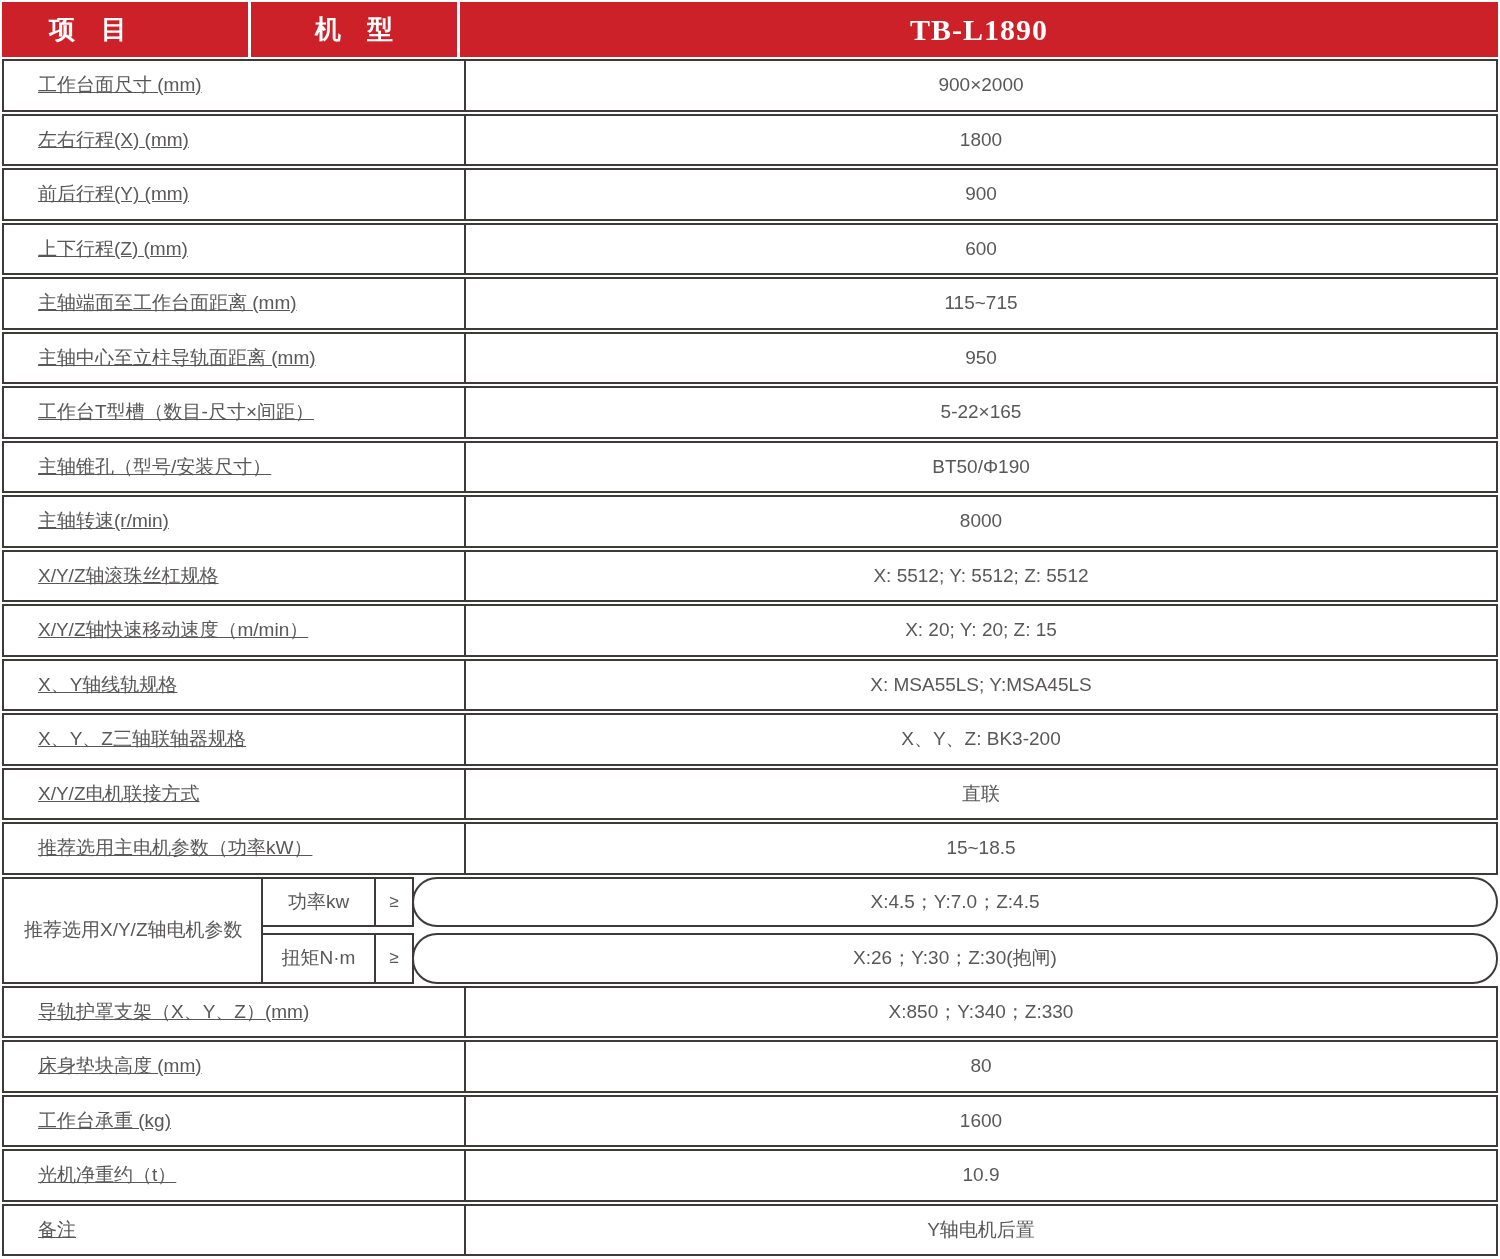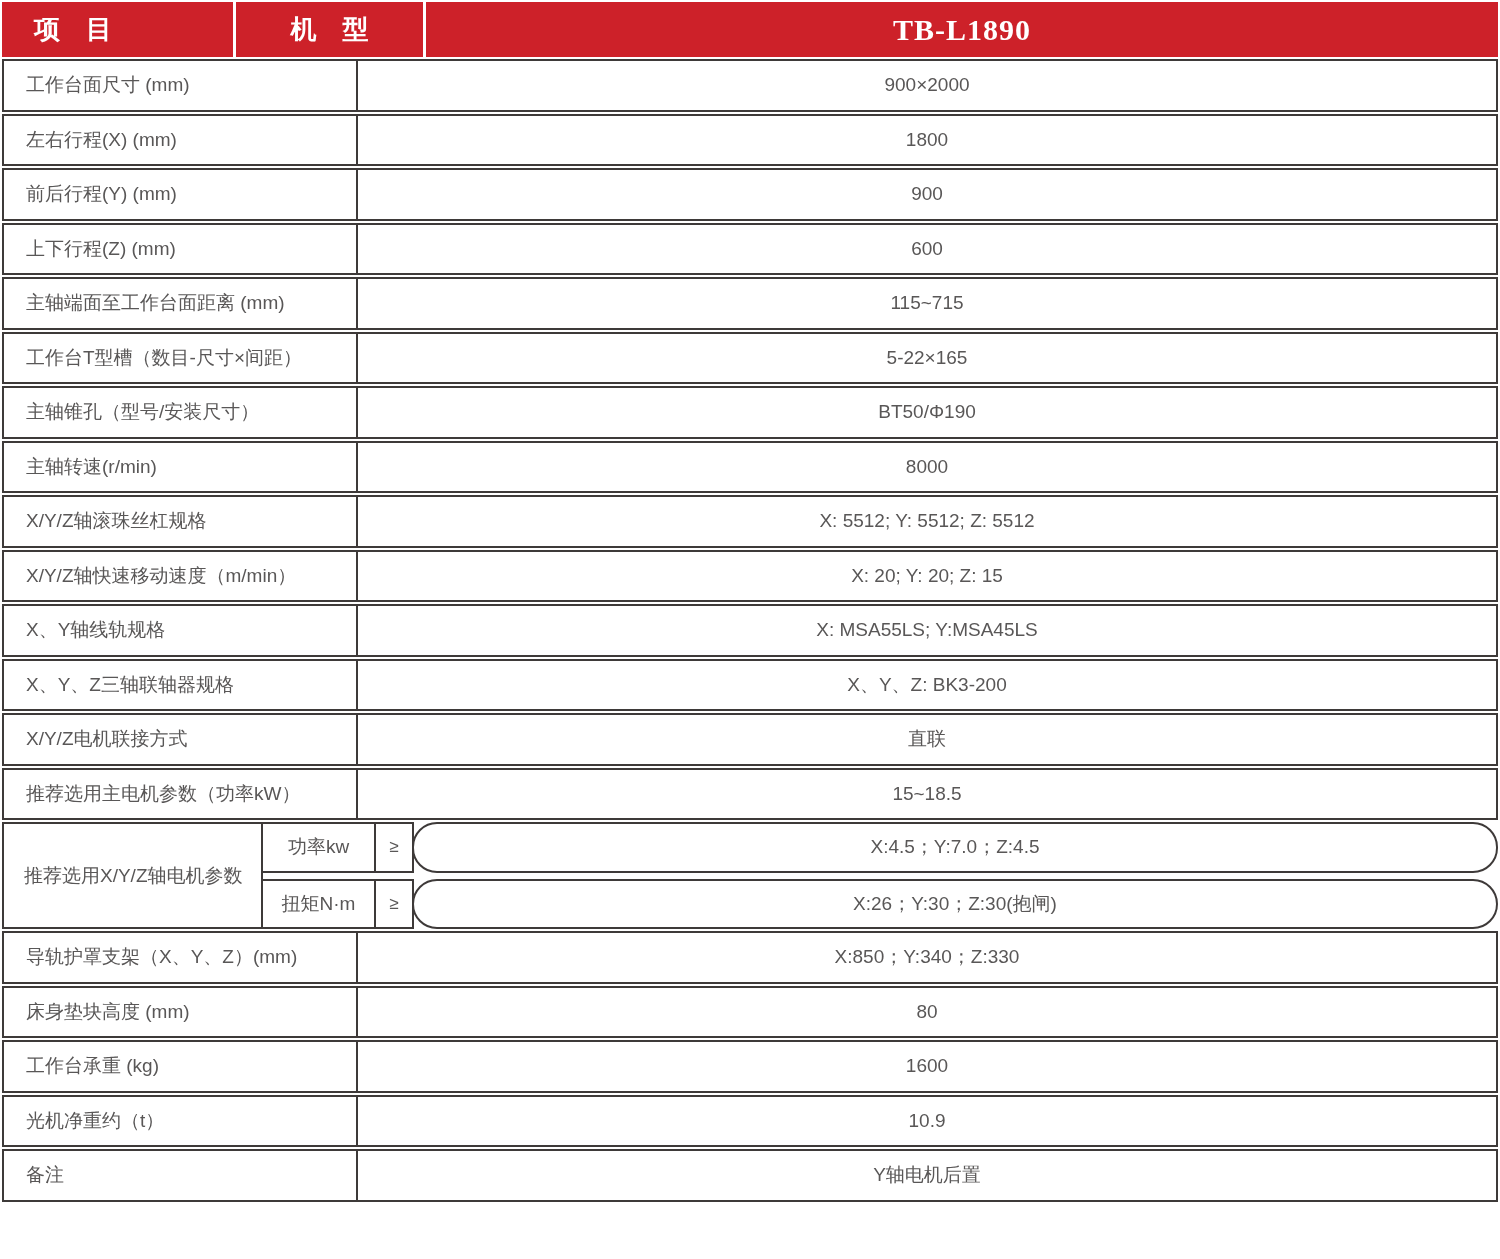--- a/index.html
+++ b/index.html
@@ -18,37 +18,38 @@
     width:1500px;height:1259px;
     padding:2px 2px 2px 2px;
     display:flex;flex-direction:column;
   }
   
   .hdr{
     height:55px;flex:0 0 55px;
     background:var(--red);
     display:flex;align-items:stretch;
     margin-bottom:2px;
+    padding-left:15px;
   }
   .hdr-seg{display:flex;align-items:center;color:#ffffff;font-weight:bold;}
   .hdr-item{width:234px;border-right:3px solid #ffffff;font-size:26px;padding-left:32px;}
-  .hdr-model{width:190px;border-right:3px solid #ffffff;font-size:26px;justify-content:center;}
+  .hdr-model{width:209px;border-right:3px solid #ffffff;font-size:26px;justify-content:center;}
   .hdr-value{flex:1;justify-content:center;
     font-family:"Liberation Serif","DejaVu Serif",serif;
     font-size:30px;letter-spacing:1px;}
   
   .rows{flex:1;display:flex;flex-direction:column;gap:2px;}
   .row{display:flex;flex:0 0 52.5px;height:52.5px;}
   .cell{
     border:2px solid var(--border);
     background:#ffffff;
     display:flex;align-items:center;
     font-size:19px;color:var(--text);
   }
-  .cell.label{width:356px;padding-left:22px;}
+  .cell.label{width:464px;padding-left:34px;text-decoration:underline;}
   .cell.value{flex:1;margin-left:-2px;justify-content:center;text-align:center;padding:0 2px;}
   
   .row.block{flex:0 0 107px;height:107px;}
   .cell.block-label{width:261px;padding-left:20px;}
   .subcol{flex:1;display:flex;flex-direction:column;gap:6px;margin-left:-2px;}
   .subrow{flex:1;display:flex;}
   .cell.param{width:115px;justify-content:center;text-align:center;}
   .cell.geq{width:40px;margin-left:-2px;justify-content:center;font-size:17px;}
   .subrow .cell.value{margin-left:-2px;border-radius:25px;}
 </style>
@@ -83,20 +84,24 @@
     <div class="row">
       <div class="cell label">上下行程(Z)  (mm)</div>
       <div class="cell value">600</div>
     </div>
 
     <div class="row">
       <div class="cell label">主轴端面至工作台面距离 (mm)</div>
       <div class="cell value">115~715</div>
     </div>
 
+    <div class="row">
+      <div class="cell label">主轴中心至立柱导轨面距离 (mm)</div>
+      <div class="cell value">950</div>
+    </div>
 
     <div class="row">
       <div class="cell label">工作台T型槽（数目-尺寸×间距）</div>
       <div class="cell value">5-22×165</div>
     </div>
 
     <div class="row">
       <div class="cell label">主轴锥孔（型号/安装尺寸）</div>
       <div class="cell value">BT50/Φ190</div>
     </div>

